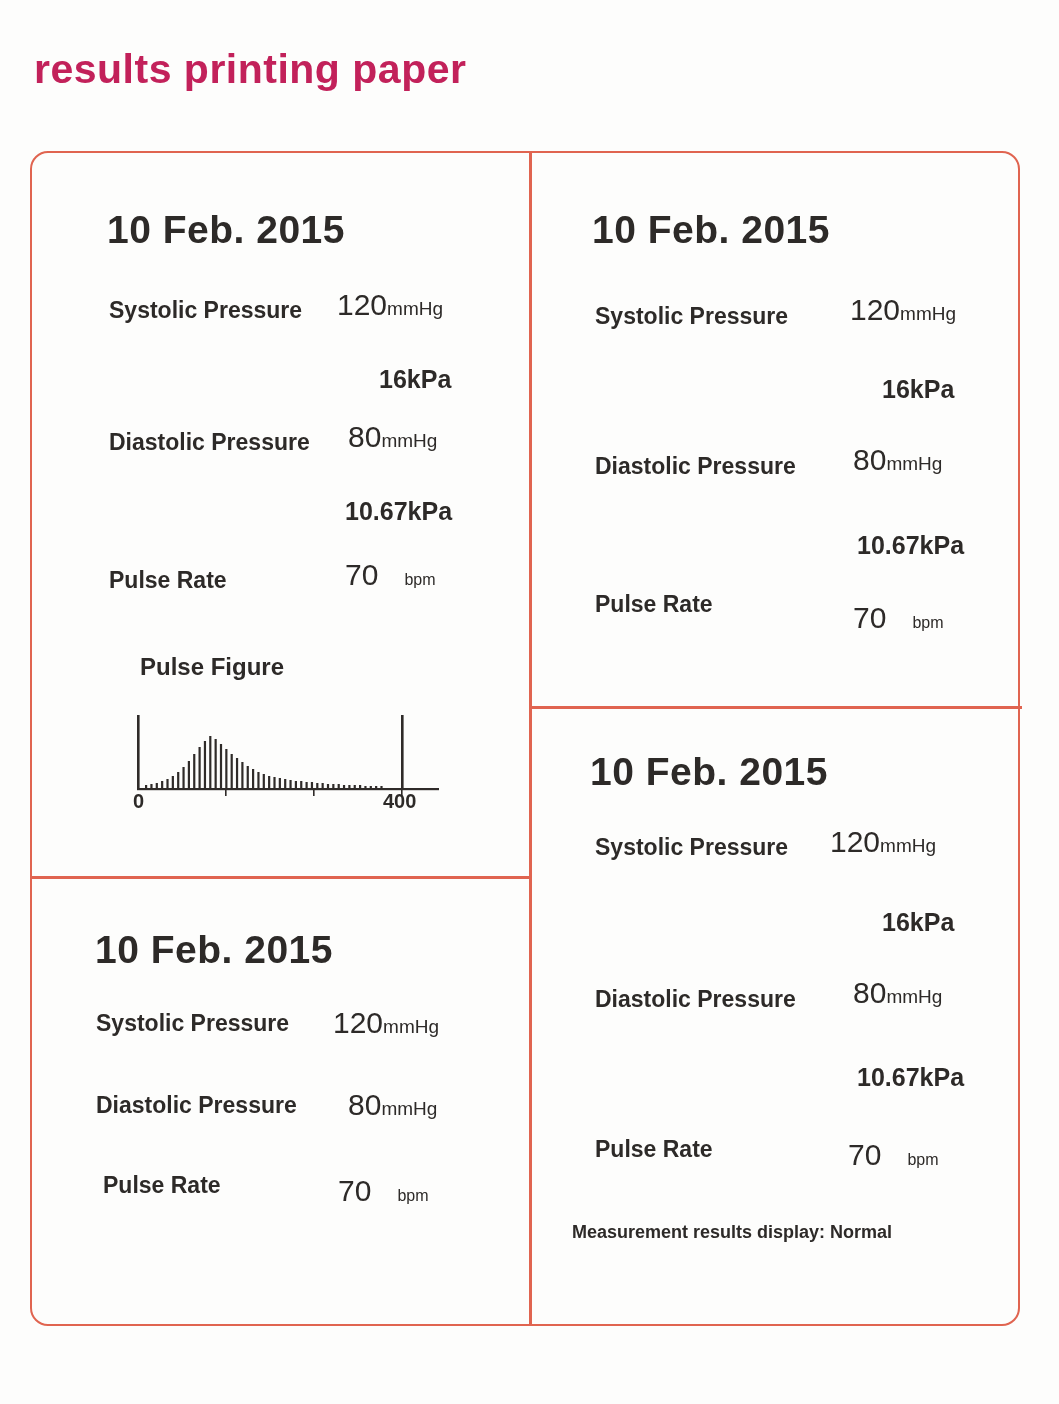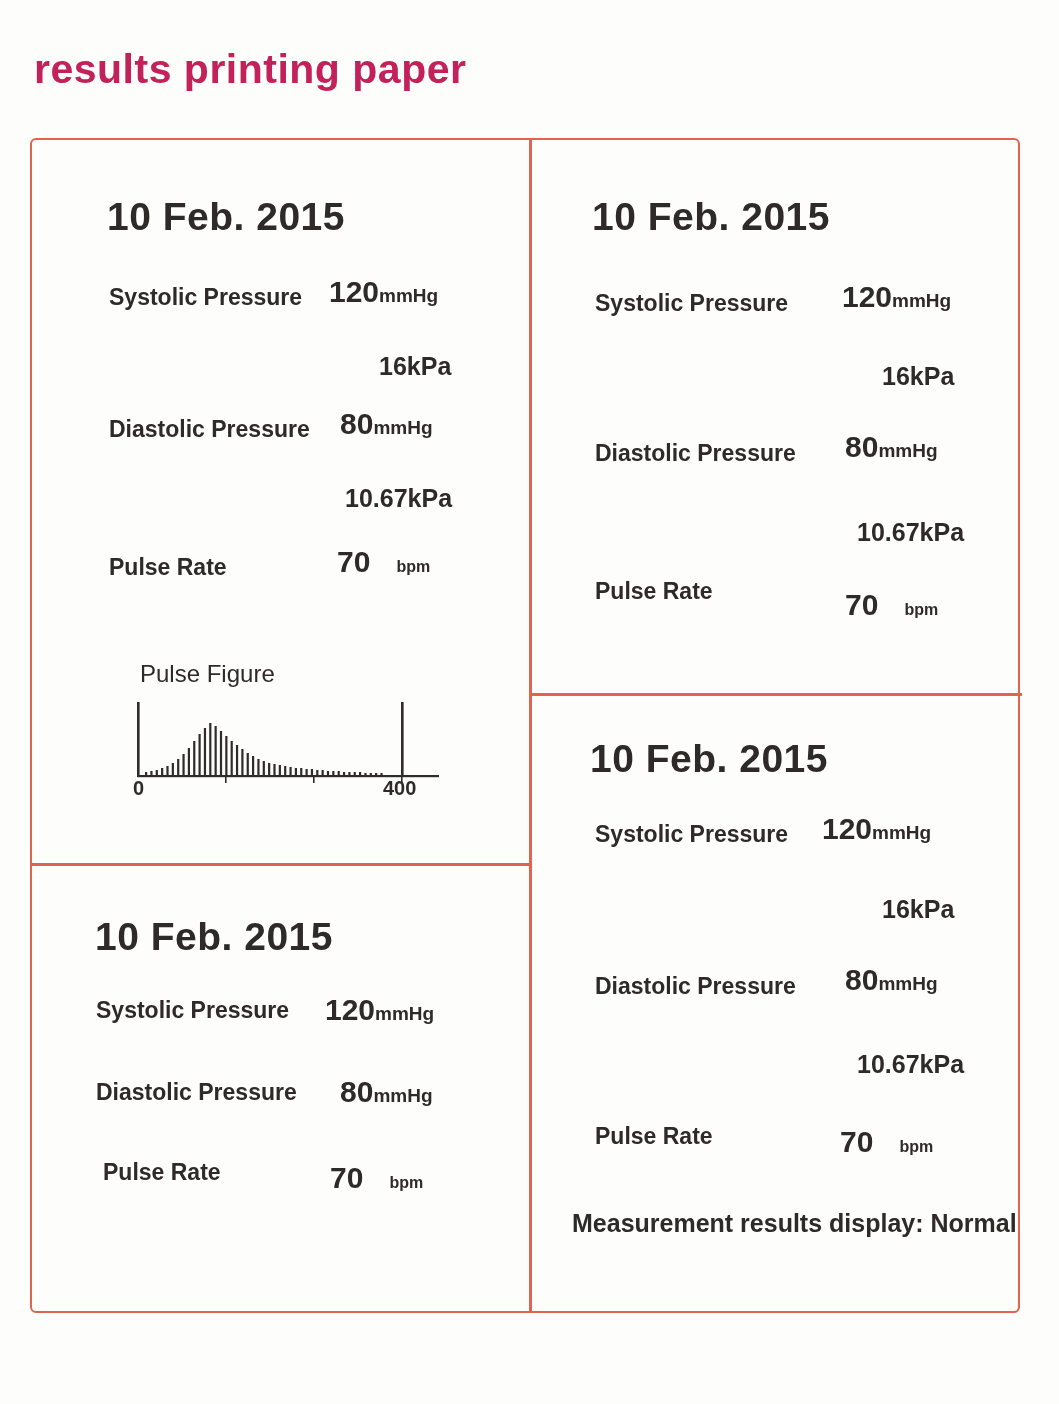--- a/index.html
+++ b/index.html
@@ -11,45 +11,45 @@
     font-family:"Liberation Sans", sans-serif;
     color:var(--ink);
     overflow:hidden;
   }
   .title {
     position:absolute; left:34px; top:46px;
     font-size:41px; font-weight:700; letter-spacing:.5px;
     color:var(--accent);
   }
   .sheet {
-    position:absolute; left:30px; top:138px;
+    position:absolute; left:30px; top:151px;
     width:990px; height:1175px;
     border:2.5px solid var(--border);
-    border-radius:6px;
+    border-radius:18px;
   }
   .divider { position:absolute; background:var(--border); }
   .v-div { left:497px; top:0; width:2.5px; height:100%; }
   .h-div-left { left:0; top:723px; width:497px; height:2.5px; }
   .h-div-right { left:499px; top:553px; width:491px; height:2.5px; }
 
   .panel { position:absolute; }
   .panel.tl { left:0; top:0; width:497px; height:723px; }
   .panel.tr { left:499px; top:0; width:491px; height:553px; }
   .panel.bl { left:0; top:725px; width:497px; height:448px; }
   .panel.br { left:499px; top:555px; width:491px; height:618px; }
 
   .date { position:absolute; font-size:39px; font-weight:600; letter-spacing:.5px; }
   .lbl  { position:absolute; font-size:23px; font-weight:600; }
-  .val  { position:absolute; display:flex; align-items:baseline; font-weight:700; }
+  .val  { position:absolute; display:flex; align-items:baseline; font-weight:400;margin-left:8px; }
   .val .num  { font-size:30px; }
   .val .unit { font-size:19px; }
   .val.pulse .unit { font-size:16px; margin-left:26px; }
   .kpa  { position:absolute; font-size:25px; font-weight:600; }
-  .note { position:absolute; font-size:25px; font-weight:600; }
-  .pf-title { position:absolute; font-size:24px; font-weight:400;margin-top:20px; }
+  .note { position:absolute; font-size:18px; font-weight:600; }
+  .pf-title { position:absolute; font-size:24px; font-weight:700; }
   .chart { position:absolute; }
   .chart svg { display:block; }
   .chart .x-lab { position:absolute; top:92px; font-size:20px; font-weight:600; }
   .chart .x0 { left:-4px; }
   .chart .x300 { left:246px; }
 
   
   .tl .date    { left:75px;  top:55px; }
   .tl .sys-lbl { left:77px;  top:144px; }
   .tl .sys-val { left:297px; top:135px; }

